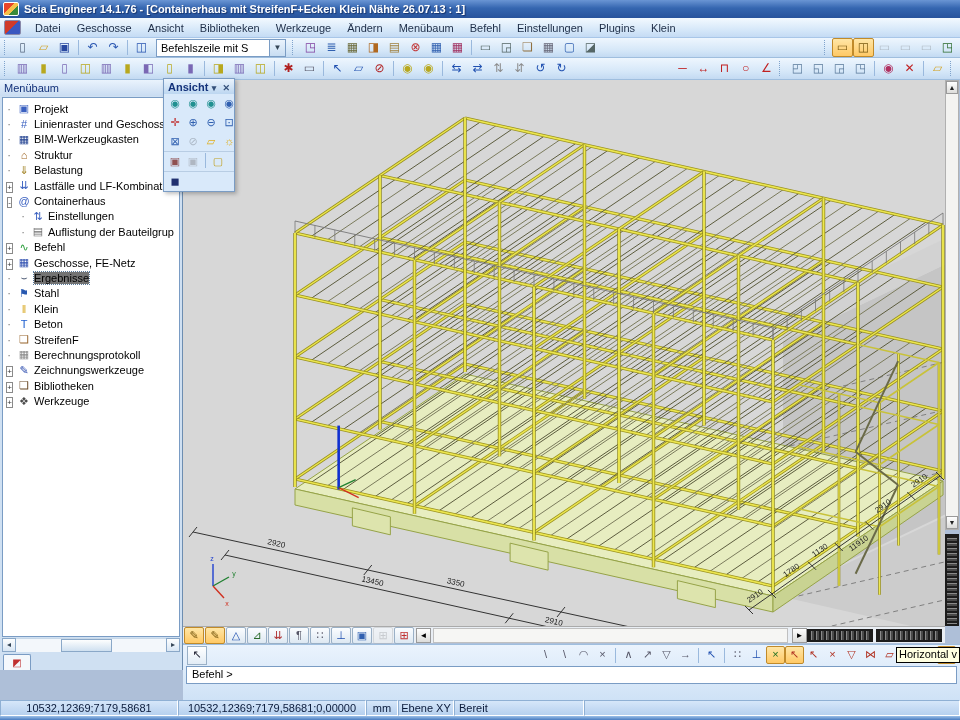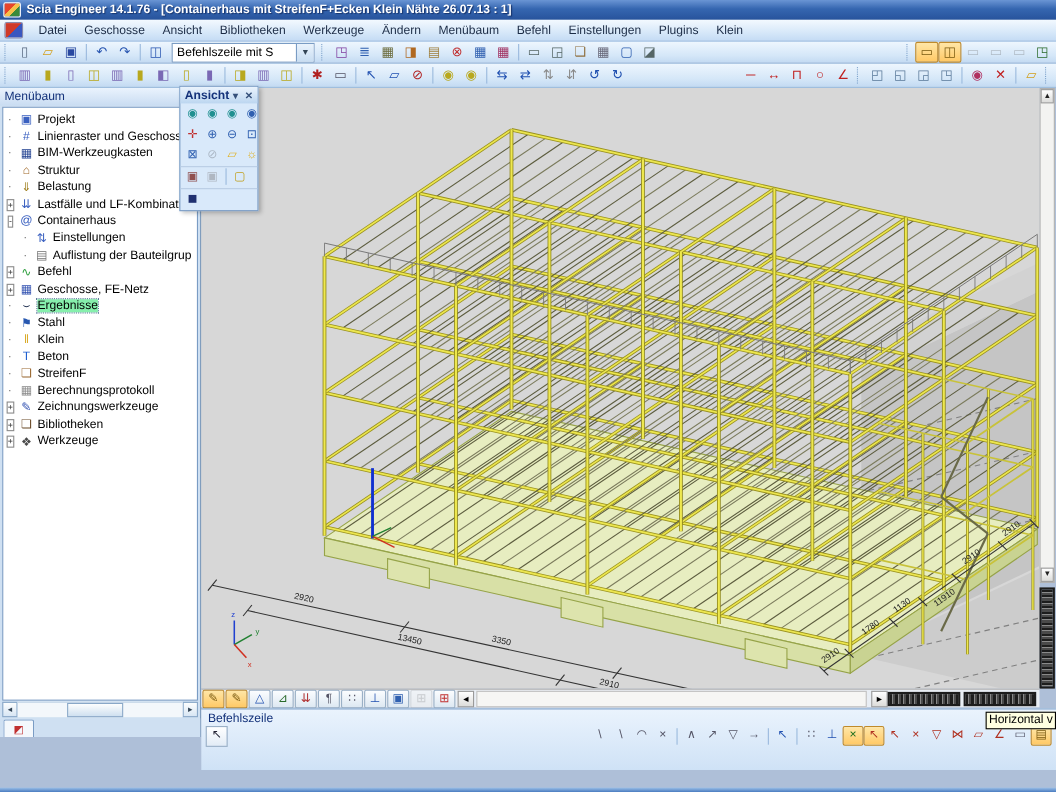--- a/index.html
+++ b/index.html
@@ -49,21 +49,21 @@
     padding:0 4px;color:#14327a;background:linear-gradient(180deg,#eaf3fd,#c9dcf2);font-size:11px}
   .pin{color:#46648c;font-size:10px;cursor:default}
   .tree-body{flex:1;margin:1px 2px 0 2px;background:#fff;border:1px solid #7a9cc4;
     overflow:hidden;padding:3px 0 0 0;position:relative}
   .tree-row{display:flex;align-items:center;height:15.4px;white-space:nowrap;position:relative;cursor:default}
   .tree-row .twig{width:12px;flex:0 0 auto;text-align:center;color:#777}
   .exp{width:9px;height:9px;border:1px solid #8a8a8a;background:#fff;font-size:8px;line-height:7px;
     text-align:center;margin-left:1px;color:#333;box-sizing:border-box}
   .tree-ico{width:14px;text-align:center;font-size:11px;margin:0 3px 0 2px;flex:0 0 auto}
   .tree-lbl{color:#000;overflow:hidden}
-  .tree-row.sel .tree-lbl{background:#86efac;outline:1px dotted #5a7a9a}
+  .tree-row.sel .tree-lbl{background:#737373;outline:1px dotted #5a7a9a}
   .tree-row.child{padding-left:14px}
 
   .tree-hscroll{height:14px;margin:1px 2px;display:flex;align-items:stretch}
   .sbtn{width:14px;background:linear-gradient(#fdfefe,#d8e6f4);border:1px solid #8aa8c8;
     font-size:8px;line-height:12px;text-align:center;color:#345;box-sizing:border-box}
   .strack{flex:1;background:#f3f7fb;border-top:1px solid #c8d8e8;position:relative}
   .sthumb{position:absolute;left:30%;width:34%;top:0;bottom:0;background:linear-gradient(#fdfefe,#cfe0f0);
     border:1px solid #8aa8c8;box-sizing:border-box}
   .tree-tabs{height:17px;display:flex;align-items:flex-end;padding-left:3px;background:#cfe0f2}
   .tree-tab{width:26px;height:15px;background:#f4f8fc;border:1px solid #7a9cc4;border-bottom:none;
@@ -799,21 +799,20 @@
         <span class="tb-icon dim" style="color: rgb(144, 80, 80);">▣</span>
         <span class="sep"></span>
         <span class="tb-icon" style="color: rgb(192, 160, 32);">▢</span>
       </div>
     <div class="ans-row" style="border-top:1px solid #b8cde4">
         <span class="tb-icon" style="color: rgb(32, 48, 112);">◼</span>
       </div>
   </div>
 
   <div class="cmdpanel">
-    <div class="title">Befehlszeile</div>
     <div class="cmdrow">
       <span class="cursor-btn">↖</span>
       <span class="spacer"></span>
       <span class="snaps">
           <span class="tb-icon" style="color: rgb(85, 85, 102);">\</span>
           <span class="tb-icon" style="color: rgb(85, 85, 102);">\</span>
           <span class="tb-icon" style="color: rgb(85, 85, 102);">◠</span>
           <span class="tb-icon" style="color: rgb(85, 85, 102);">×</span>
           <span class="sep"></span>
           <span class="tb-icon" style="color: rgb(85, 85, 102);">∧</span>
@@ -831,16 +830,25 @@
           <span class="tb-icon" style="color: rgb(176, 48, 32);">×</span>
           <span class="tb-icon" style="color: rgb(176, 48, 32);">▽</span>
           <span class="tb-icon" style="color: rgb(176, 48, 32);">⋈</span>
           <span class="tb-icon" style="color: rgb(176, 48, 32);">▱</span>
           <span class="tb-icon" style="color: rgb(176, 48, 32);">∠</span>
           <span class="tb-icon" style="color: rgb(85, 85, 102);">▭</span>
           <span class="tb-icon hl" style="color: rgb(122, 90, 16);">▤</span>
         </span>
     </div>
     <div class="tooltip">Horizontal v</div>
-  </div>
-
+    <div class="cmdinput">Befehl &gt;</div>
+  </div>
+
+  <div class="statusbar">
+    <span class="sfield" style="width:178px">10532,12369;7179,58681</span>
+    <span class="sfield" style="width:188px">10532,12369;7179,58681;0,00000</span>
+    <span class="sfield" style="width:32px">mm</span>
+    <span class="sfield" style="width:56px">Ebene XY</span>
+    <span class="sfield" style="width:130px;justify-content:flex-start">Bereit</span>
+    <span class="sfield" style="flex:1"></span>
+  </div>
   <div class="bottomstrip"></div>
 </div>
 
 </body></html>

